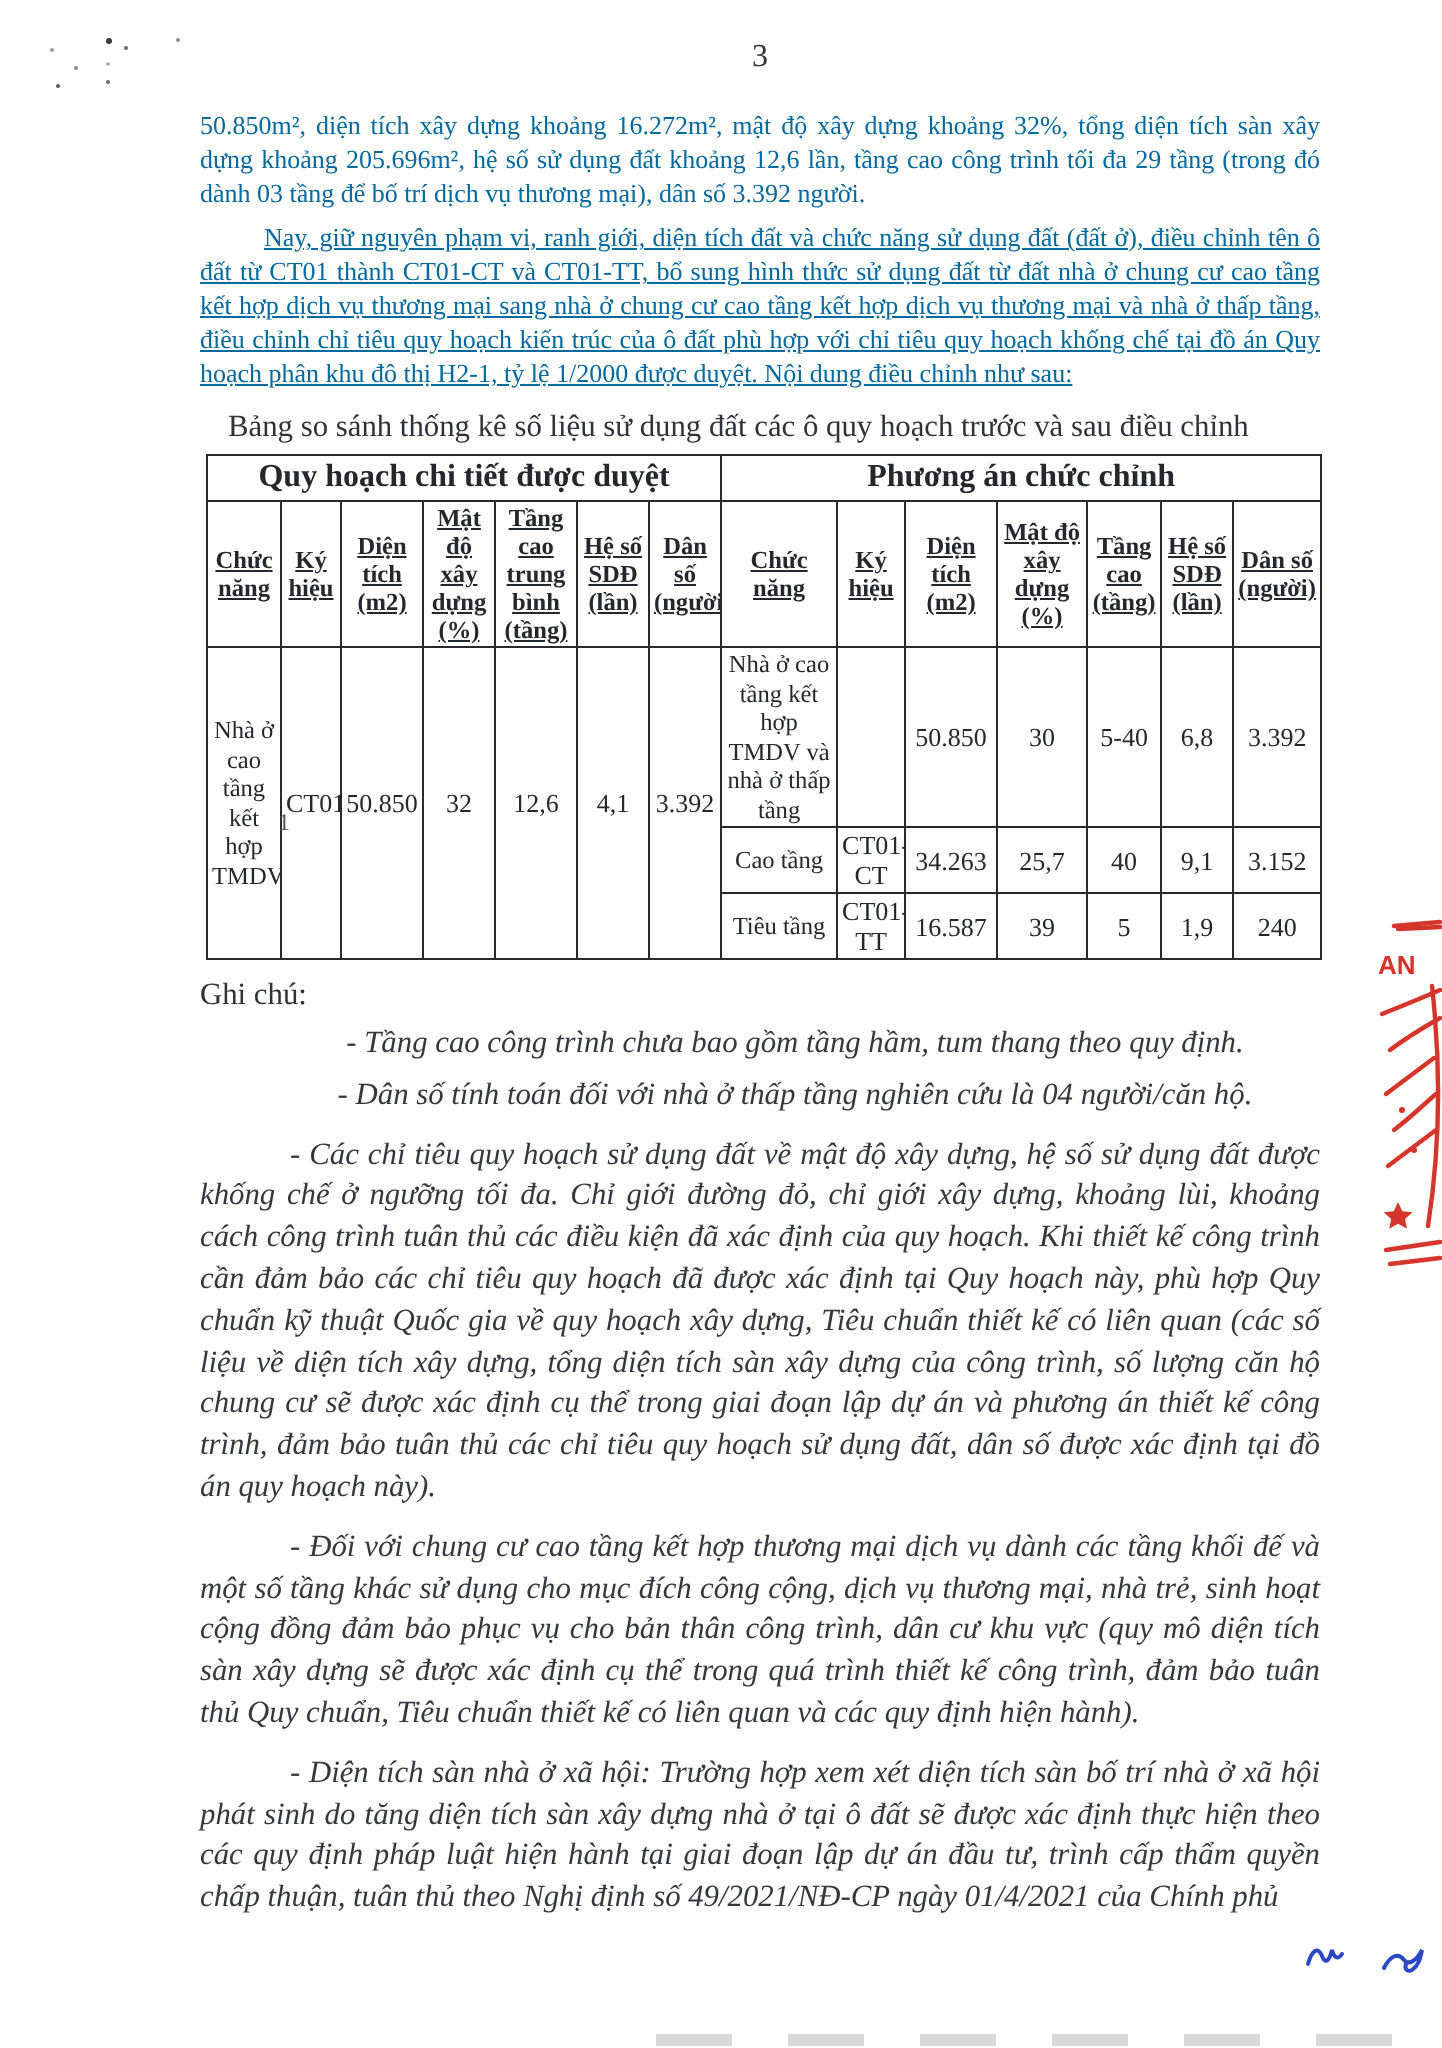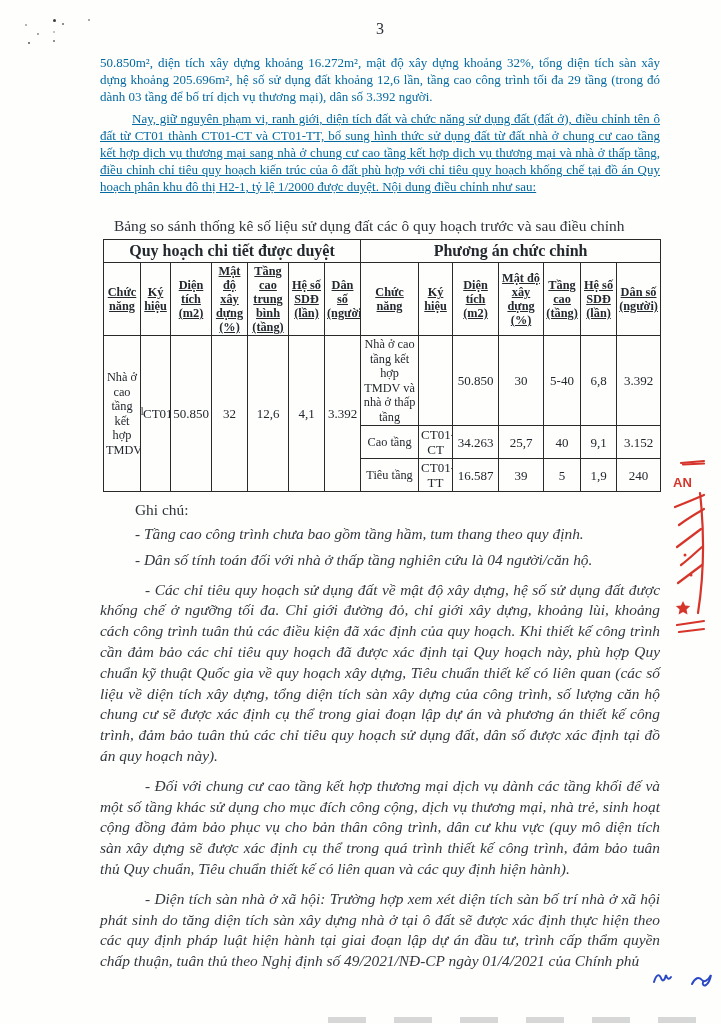--- a/index.html
+++ b/index.html
@@ -4,42 +4,42 @@
 <style>
   html,body{margin:0;padding:0;background:#e8e8e8;}
   .page{position:relative;width:721px;height:1024px;background:#fefefc;overflow:hidden;
         font-family:"Liberation Serif","DejaVu Serif",serif;color:#30353c;}
   .content{position:absolute;left:100px;top:0;width:560px;}
   .page-number{padding-top:20px;text-align:center;font-size:16px;color:#2c3138;}
   p{margin:0;}
   .body-p{font-size:13px;line-height:17px;text-align:justify;color:#0369a1;}
   .p1{margin-top:16px;}
   .p2{margin-top:5px;text-indent:32px;text-decoration:underline;}
-  .table-title{margin-top:22px;font-size:15.4px;text-indent:14px;color:#2e333b;}
+  .table-title{margin-top:10px;font-size:15.4px;text-indent:14px;color:#2e333b;}
   table{border-collapse:collapse;table-layout:fixed;width:557px;margin-top:4px;margin-left:3px;
         font-family:"Liberation Serif","DejaVu Serif",serif;}
   th,td{border:1px solid #2a2a2a;padding:1px 2px;text-align:center;vertical-align:middle;
         overflow:hidden;color:#23282e;}
   th{font-weight:bold;font-size:12.3px;line-height:14px;}
   .group-row th{font-size:16px;height:20px;}
   .colhead-row th{height:66px;text-decoration:underline;}
   td{font-size:13px;line-height:15px;}
   .cn{font-size:12.3px;line-height:14.5px;}
   .row-tall{height:80px;}
   .row-short{height:28px;}
   .notes{margin-top:9px;}
-  .note-label{font-size:15.4px;margin-left:35px;color:#2e333b;}
+  .note-label{font-size:15.4px;color:#2e333b;}
   .note{font-style:italic;font-size:15.4px;line-height:20.8px;text-align:justify;
         text-indent:45px;margin-top:5px;color:#33383f;}
-  .note.short{text-indent:35px;text-align:left;}
+  .note.short{text-indent:35px;text-align:center;}
   .note.gap{margin-top:9px;}
   
   .speck{position:absolute;border-radius:50%;background:#6a6d72;}
   .stray-one{position:absolute;left:139px;top:404px;font-size:12px;color:#555;z-index:3;}
-  .stamp{position:absolute;right:16px;top:455px;width:34px;height:200px;overflow:hidden;z-index:4;}
+  .stamp{position:absolute;right:0;top:455px;width:34px;height:200px;overflow:hidden;z-index:4;}
   .initials{position:absolute;left:648px;top:962px;width:70px;height:34px;z-index:4;}
   .bottom-strip{position:absolute;left:328px;top:1017px;width:393px;height:6px;opacity:.5;
     background:repeating-linear-gradient(90deg,rgba(110,112,118,.55) 0 38px,rgba(110,112,118,0) 38px 66px);}
 </style>
 </head>
 <body>
 
 <div class="page">
 
   <span class="speck" style="left:53px;top:19px;width:3px;height:3px;background:#3a3d42;"></span>

